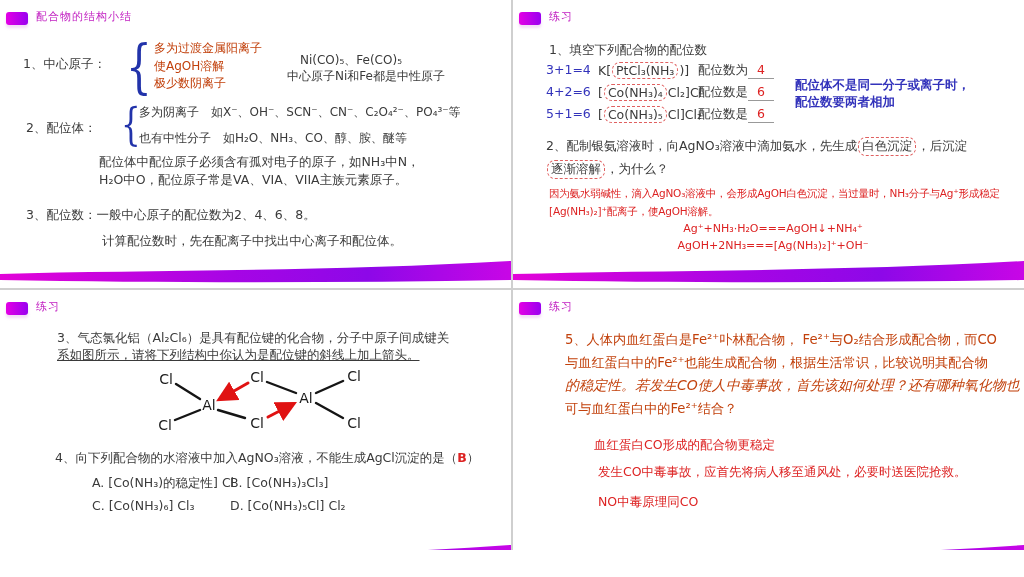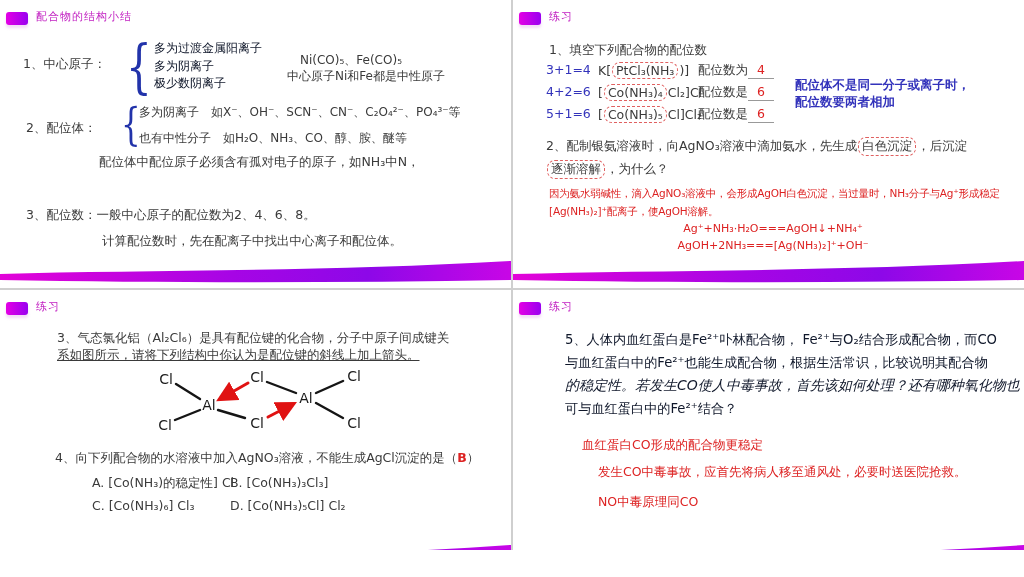--- a/index.html
+++ b/index.html
@@ -15,21 +15,21 @@
   .tab{position:absolute;left:6px;top:12px;width:22px;height:13px;border-radius:3px;
        background:linear-gradient(90deg,#e400e4,#9900f0);box-shadow:0 3px 3px rgba(220,150,230,.35);}
   .slide-title{position:absolute;left:36px;top:9px;font-size:11px;color:#c222c2;letter-spacing:1px;white-space:nowrap;}
   .t{position:absolute;white-space:nowrap;color:#3a3a3a;font-size:12.5px;}
   .sm{font-size:12px;}
   .bluebold{color:#3333bb;font-weight:bold;}
   .red{color:#dd2222;}
   .redsm{font-size:10.5px;color:#dd2222;letter-spacing:-0.2px;}
   .brace{position:absolute;color:#2233aa;font-family:"DejaVu Serif","Liberation Serif",serif;
          transform:scaleX(.7);transform-origin:left center;font-weight:400;}
-  .stack{position:absolute;white-space:nowrap;color:#0f172a;}
+  .stack{position:absolute;white-space:nowrap;color:#c2410c;}
   .stack div{line-height:17.5px;font-size:12px;}
   .dbox{display:inline-block;border:1px dashed #e06060;border-radius:8px;padding:0 3px;margin:0 1px;}
   .blank{display:inline-block;min-width:26px;border-bottom:1px solid #999;text-align:center;
          color:#dd2222;line-height:13px;height:15px;vertical-align:bottom;}
   .qrow{position:relative;height:22px;white-space:nowrap;}
   .qrow .sum{position:absolute;left:0;top:0;color:#3333bb;font-size:12.5px;}
   .qrow .formula{position:absolute;left:52px;top:0;color:#3a3a3a;font-size:12.5px;}
   .qrow .coordlab{position:absolute;left:152px;top:0;color:#3a3a3a;font-size:12.5px;}
   .eq{position:absolute;left:100px;width:320px;text-align:center;font-size:11px;color:#dd2222;white-space:nowrap;}
   .wave{position:absolute;left:0;width:100%;height:26px;display:block;}
@@ -42,32 +42,33 @@
 <div id="page">
 
   <div class="slide" id="slide-tl">
     <div class="tab"></div>
     <div class="slide-title">配合物的结构小结</div>
 
     <div class="t" style="left:23px;top:56px;">1、中心原子：</div>
     <div class="brace" style="left:126px;top:38px;font-size:58px;line-height:58px;">{</div>
     <div class="stack" style="left:154px;top:40px;">
       <div>多为过渡金属阳离子</div>
-      <div>多为阴离子</div>
+      <div>使AgOH溶解</div>
       <div>极少数阴离子</div>
     </div>
     <div class="t sm" style="left:300px;top:52px;">Ni(CO)₅、Fe(CO)₅</div>
     <div class="t sm" style="left:287px;top:68px;">中心原子Ni和Fe都是中性原子</div>
 
     <div class="t" style="left:26px;top:120px;">2、配位体：</div>
     <div class="brace" style="left:121px;top:103px;font-size:44px;line-height:44px;">{</div>
     <div class="t sm" style="left:139px;top:104px;">多为阴离子　如X⁻、OH⁻、SCN⁻、CN⁻、C₂O₄²⁻、PO₄³⁻等</div>
     <div class="t sm" style="left:139px;top:130px;">也有中性分子　如H₂O、NH₃、CO、醇、胺、醚等</div>
 
     <div class="t" style="left:99px;top:154px;">配位体中配位原子必须含有孤对电子的原子，如NH₃中N，</div>
+    <div class="t" style="left:99px;top:172px;">H₂O中O，配位原子常是VA、VIA、VIIA主族元素原子。</div>
 
     <div class="t" style="left:26px;top:207px;">3、配位数：一般中心原子的配位数为2、4、6、8。</div>
     <div class="t" style="left:102px;top:233px;">计算配位数时，先在配离子中找出中心离子和配位体。</div>
 
     <svg class="wave" style="bottom:3px;" viewBox="0 0 511 26" preserveAspectRatio="none">
       <defs>
           <linearGradient id="wg1" x1="0" y1="0" x2="1" y2="0">
         <stop offset="0" stop-color="#e203d8"></stop>
             <stop offset="0.45" stop-color="#a705e5"></stop>
         <stop offset="0.72" stop-color="#8d08e8"></stop>
@@ -172,21 +173,21 @@
     <div class="tab"></div>
     <div class="slide-title">练习</div>
 
     <div class="stack" style="left:52px;top:38px;">
       <div style="font-size:13.2px;line-height:23px;">5、人体内血红蛋白是Fe²⁺卟林配合物， Fe²⁺与O₂结合形成配合物，而CO</div>
       <div style="font-size:13.2px;line-height:23px;">与血红蛋白中的Fe²⁺也能生成配合物，根据生活常识，比较说明其配合物</div>
       <div style="font-size:14px;line-height:23px;font-style:italic;">的稳定性。若发生CO使人中毒事故，首先该如何处理？还有哪种氧化物也</div>
       <div style="font-size:13.2px;line-height:23px;">可与血红蛋白中的Fe²⁺结合？</div>
     </div>
 
-    <div class="t red" style="left:69px;top:147px;font-size:12.5px;">血红蛋白CO形成的配合物更稳定</div>
+    <div class="t red" style="left:81px;top:147px;font-size:12.5px;">血红蛋白CO形成的配合物更稳定</div>
     <div class="t red" style="left:85px;top:174px;font-size:12.5px;">发生CO中毒事故，应首先将病人移至通风处，必要时送医院抢救。</div>
     <div class="t red" style="left:85px;top:204px;font-size:12.5px;">NO中毒原理同CO</div>
 
     <svg class="wave" style="bottom:1px;" viewBox="0 0 511 26" preserveAspectRatio="none">
       <path d="M0,16 C150,12 330,14 511,1 L511,23 C340,25 160,25 0,23 Z" fill="url(#wg1)"></path>
     </svg>
   </div>
 
   <div class="divider-v"></div>
   <div class="divider-h"></div>

